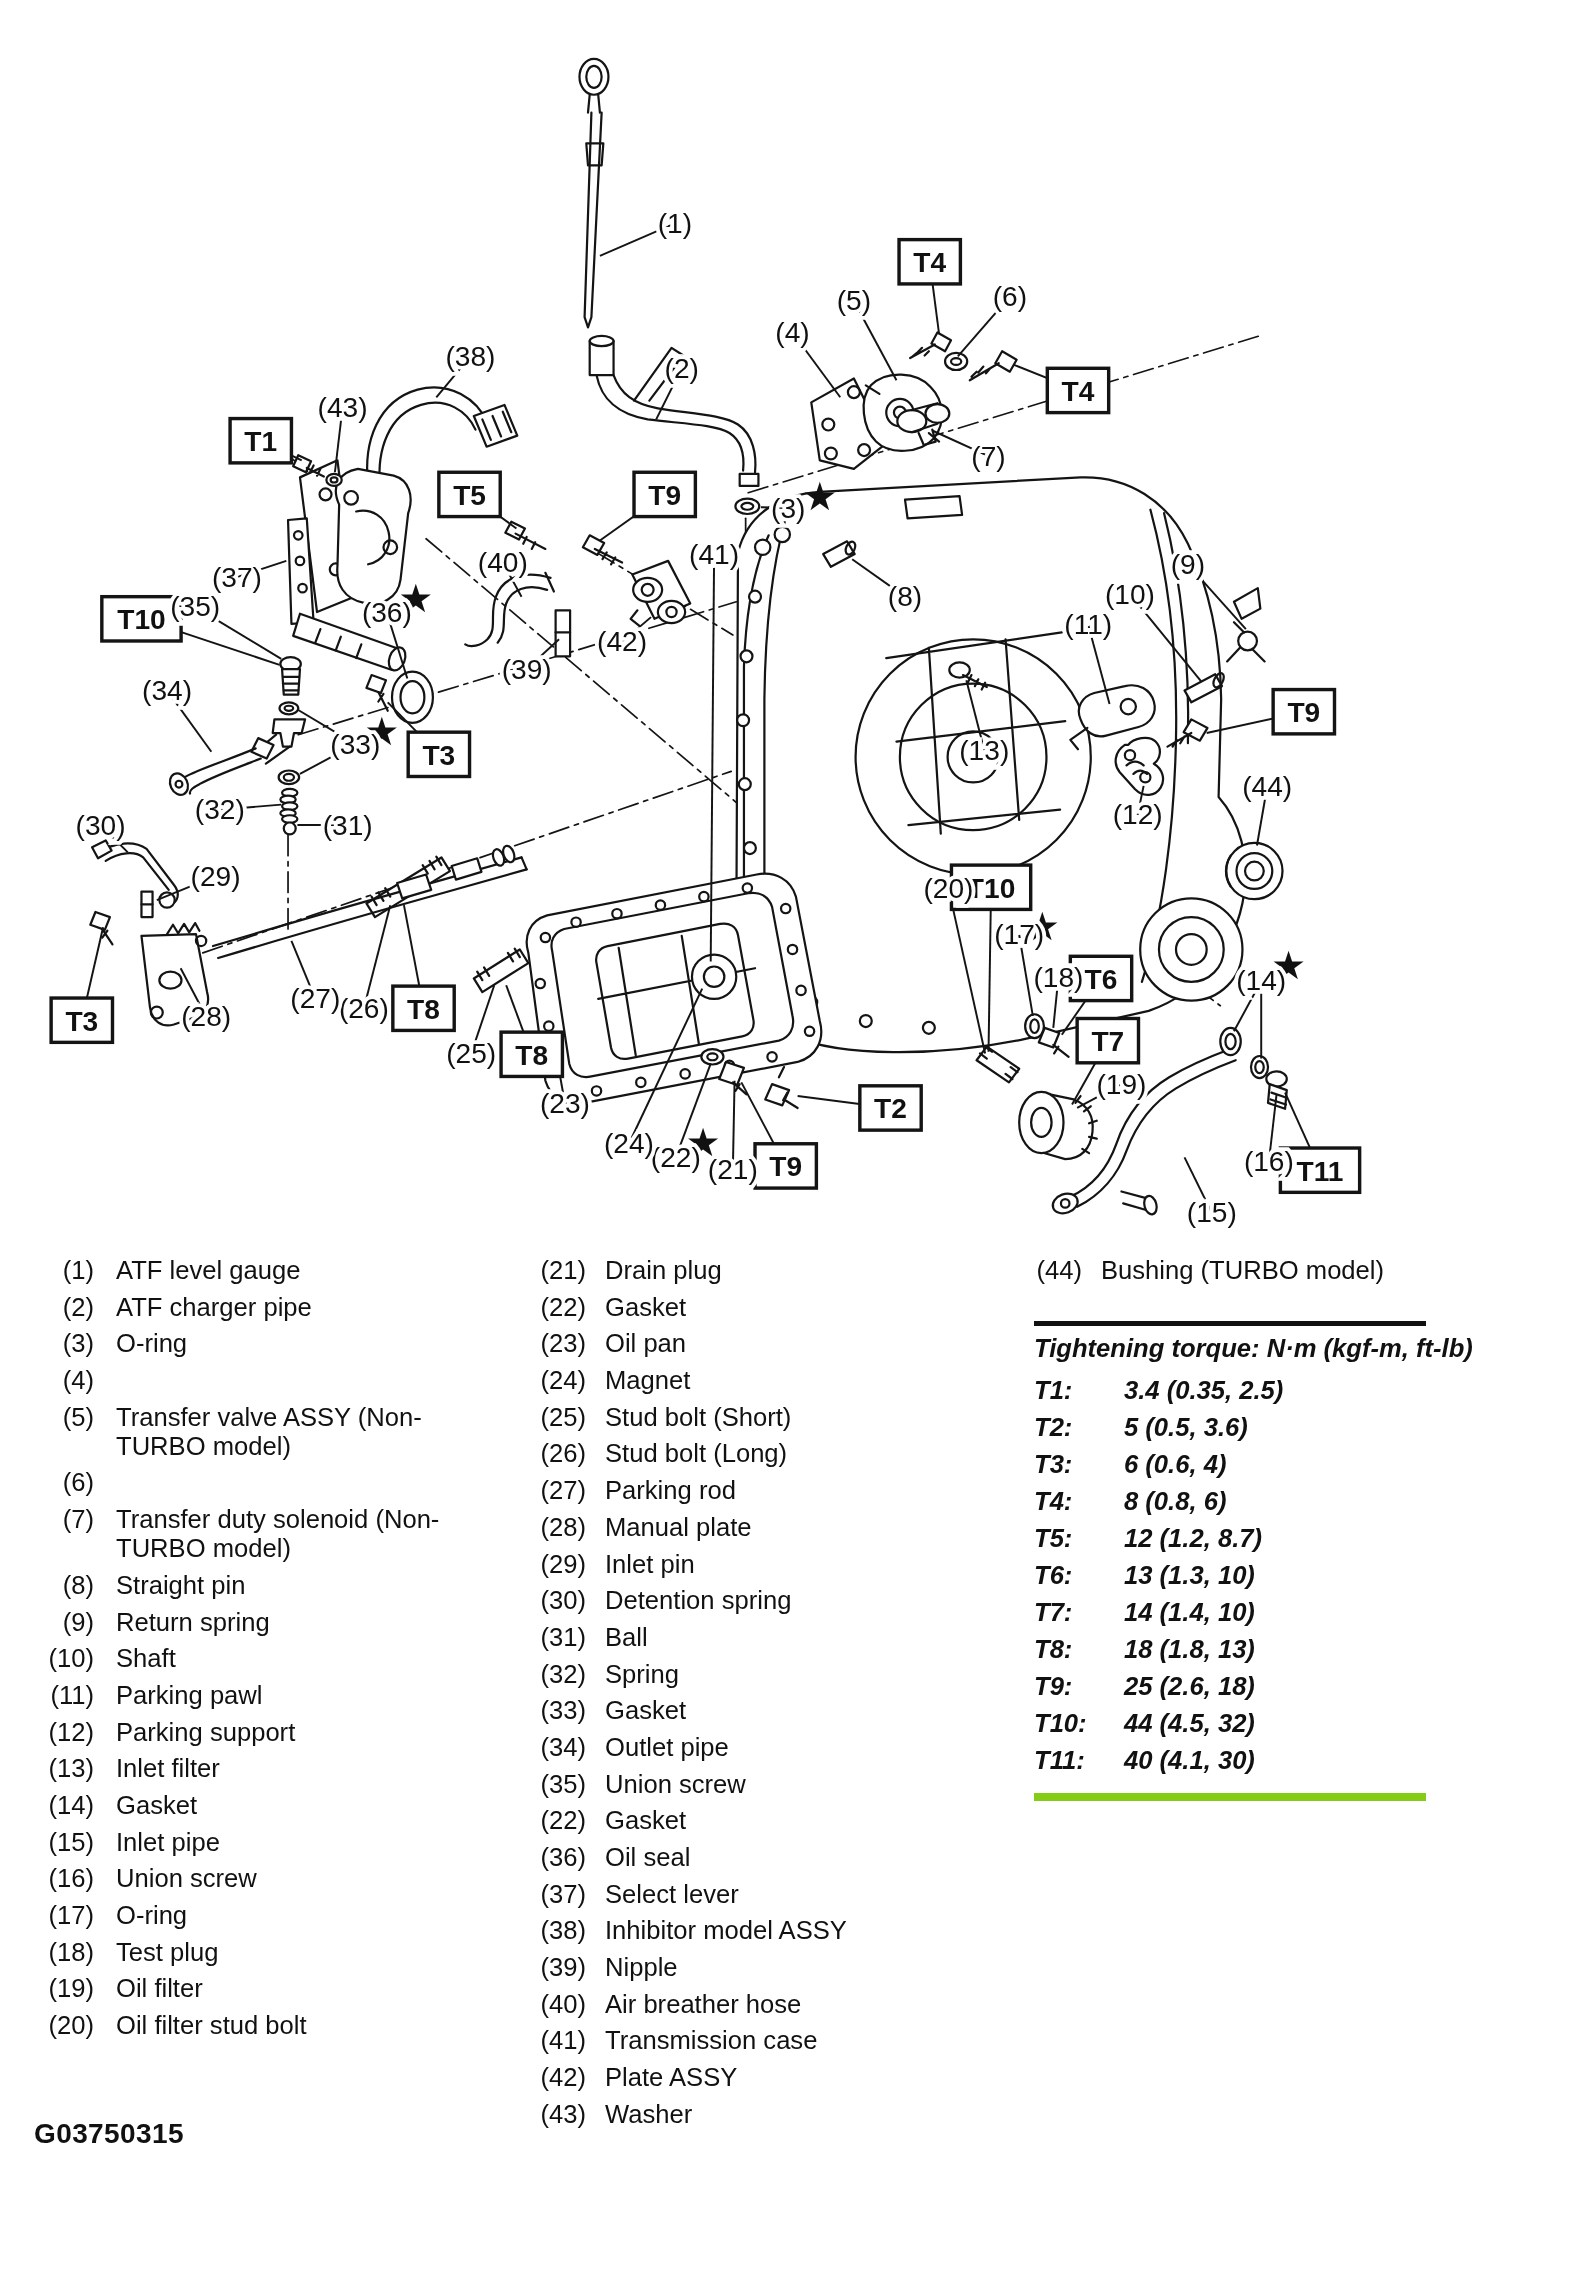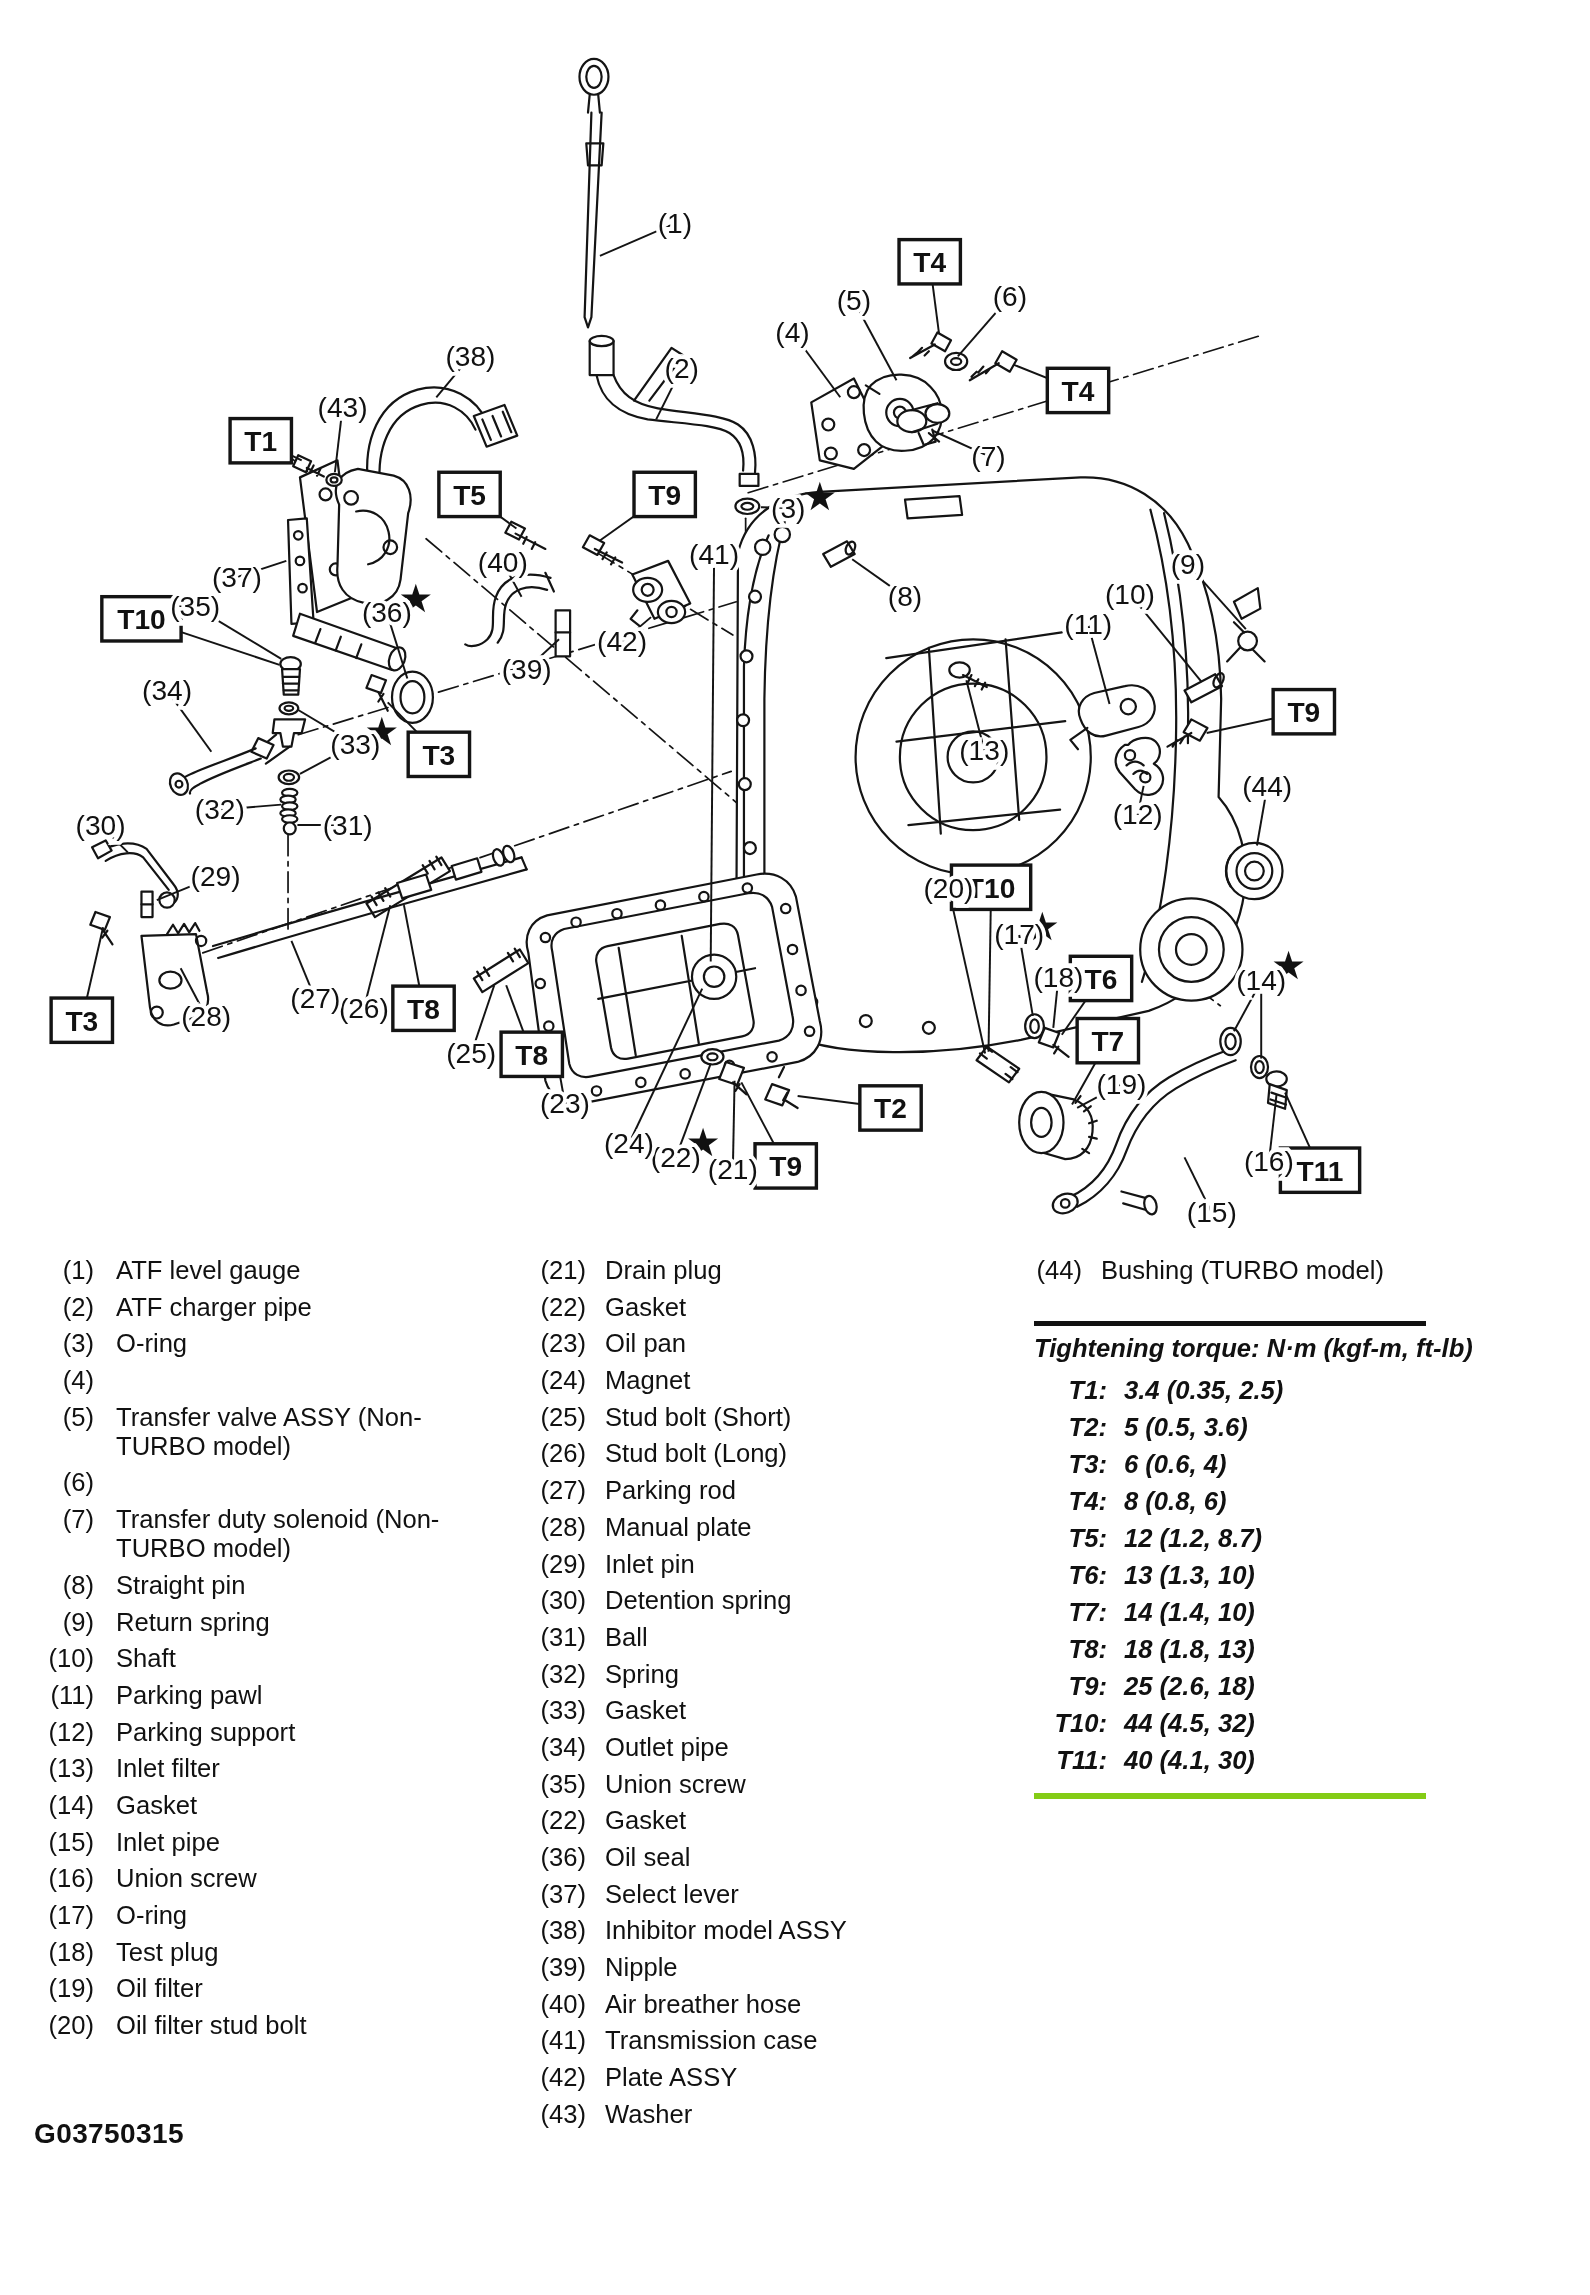--- a/index.html
+++ b/index.html
@@ -10,25 +10,25 @@
   #col1{left:34px;width:474px}
   #col2{left:511px;width:464px}
   #col3{left:1004px;width:562px}
   .legend-col ul{list-style:none;margin:0;padding:0}
   .legend-col li{display:grid;grid-template-columns:60px 380px;column-gap:22px;
                  font-size:25.6px;line-height:29px;margin-bottom:7.7px}
   #col2 li{grid-template-columns:75px 1fr;column-gap:19px}
   #col3 li{grid-template-columns:78px 1fr;column-gap:19px}
   .num{text-align:right;white-space:nowrap}
   .torque{position:absolute;left:1034px;top:1321px;width:392px;
-          border-top:5.1px solid #111;border-bottom:6px solid #84cc16;padding:6.8px 0 13.6px}
+          border-top:5.1px solid #111;border-bottom:8px solid #84cc16;padding:6.8px 0 13.6px}
   .torque-title{font-size:25.6px;font-weight:bold;font-style:italic;margin:1.7px 0 8.5px;white-space:nowrap}
   .trow{display:grid;grid-template-columns:73px 1fr;column-gap:17px;
         font-size:25.6px;font-weight:bold;font-style:italic;line-height:37px}
-  .trow .tl{text-align:right;white-space:nowrap}
+  .trow .tl{white-space:nowrap}
   .figcode{position:absolute;left:34px;top:2118px;font-size:28px;font-weight:600;letter-spacing:0.4px}
   
   .callout{font-size:33px;fill:#111;paint-order:stroke;stroke:#fff;stroke-width:9px;
            font-family:"Liberation Sans","DejaVu Sans",sans-serif}
   .tbox-label{font-size:33px;font-weight:600;fill:#111;font-family:"Liberation Sans","DejaVu Sans",sans-serif}
   .star{font-size:46px;fill:#111}
 </style>
 </head>
 <body>
 

